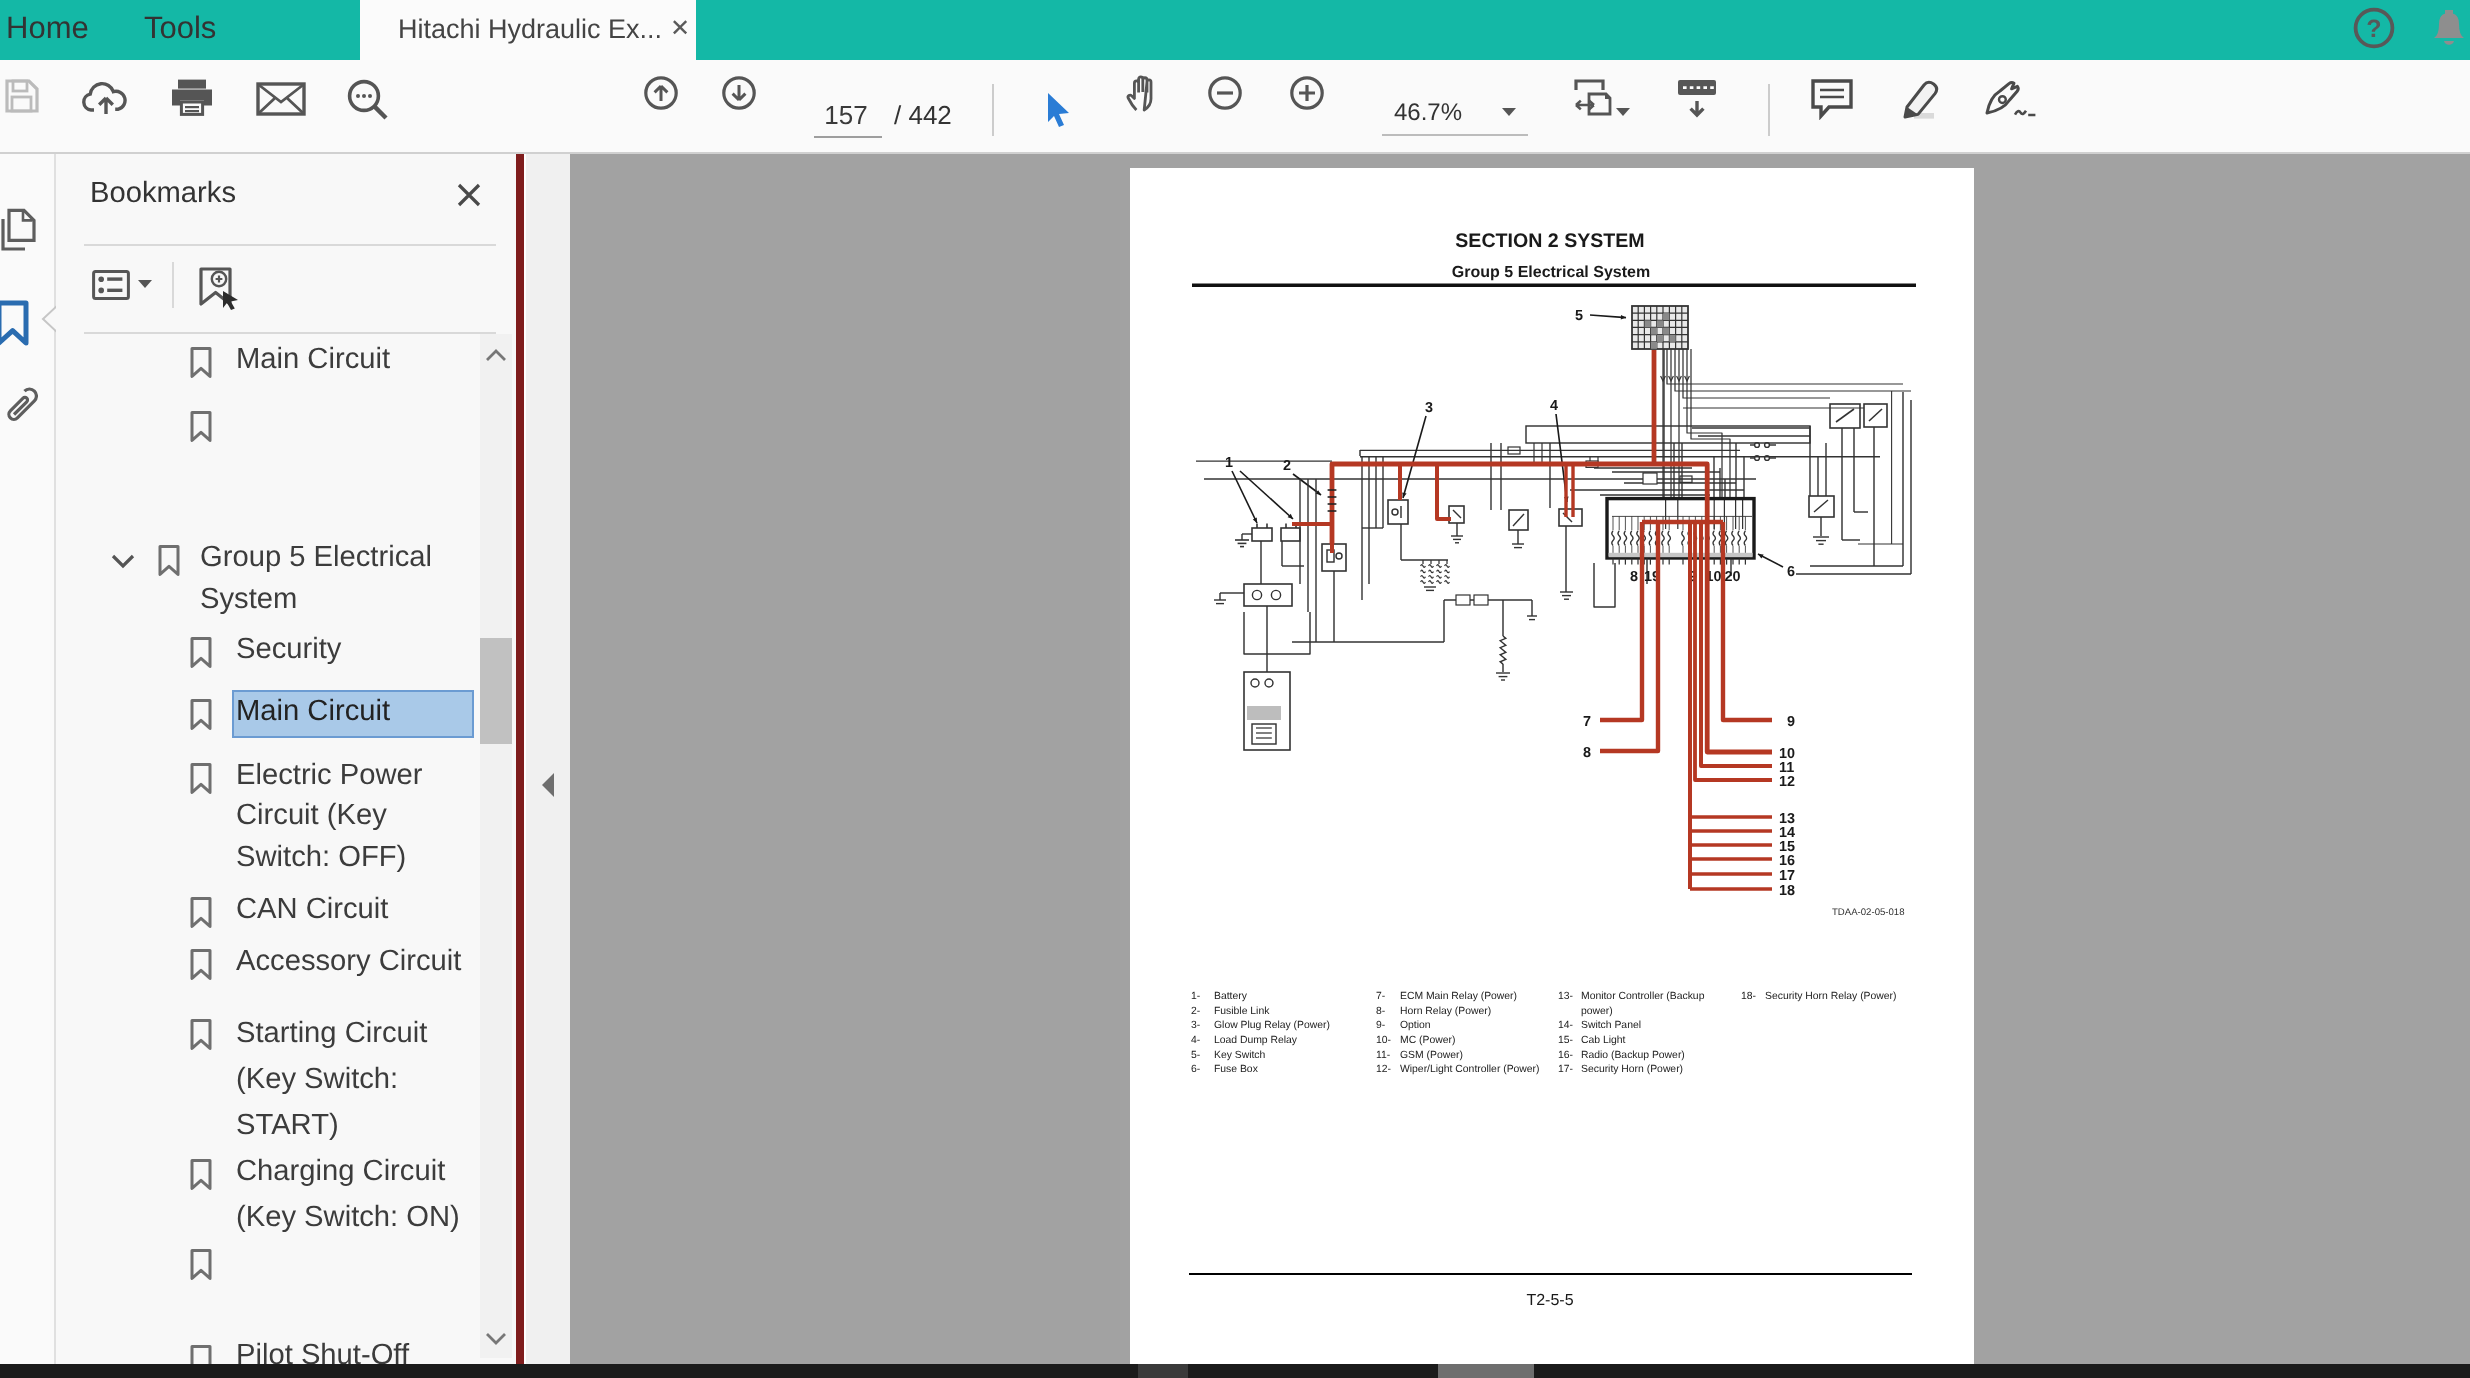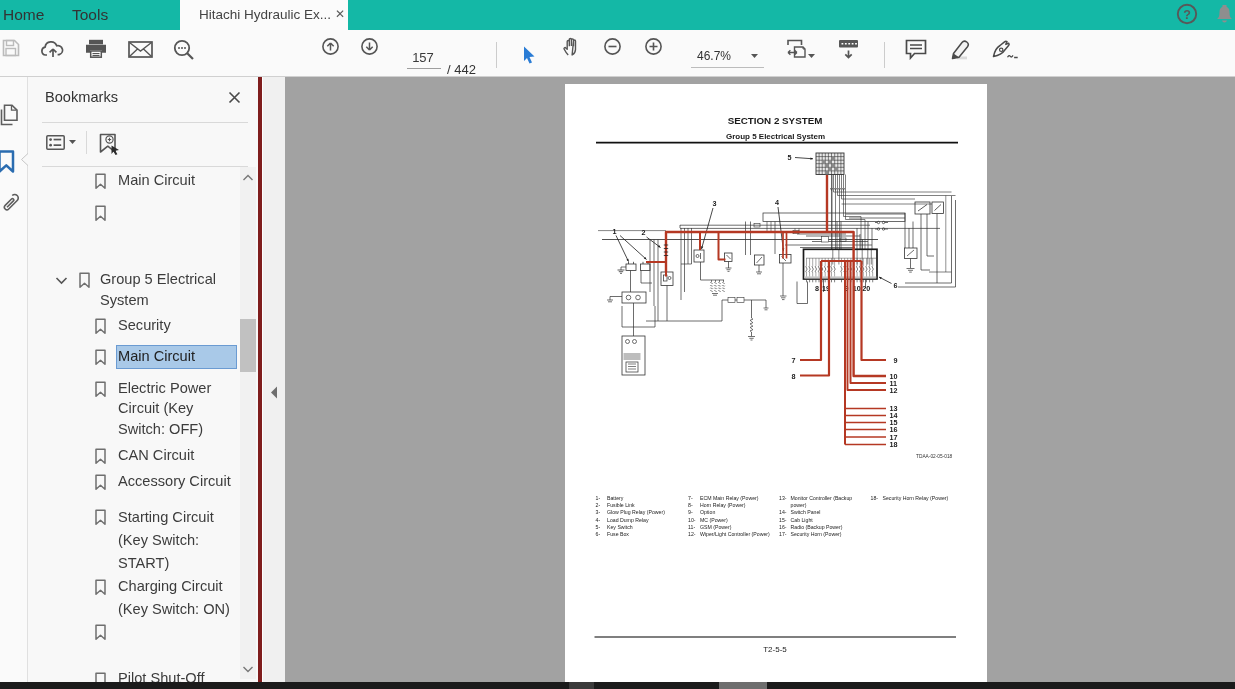--- a/index.html
+++ b/index.html
@@ -77,21 +77,21 @@
       <circle cx="8.5" cy="8.5" r="7.6" fill="none" stroke="#555" stroke-width="1.6"></circle>
       <path d="M8.5,12.5 v-7.5 m0,0 l-3.2,3.2 m3.2,-3.2 l3.2,3.2" fill="none" stroke="#555" stroke-width="1.5"></path>
     </svg>
 
   <svg class="ticon" style="left:361px;top:8px;" width="17" height="17" viewBox="0 0 17 17">
       <circle cx="8.5" cy="8.5" r="7.6" fill="none" stroke="#555" stroke-width="1.6"></circle>
       <path d="M8.5,4.5 v7.5 m0,0 l-3.2,-3.2 m3.2,3.2 l3.2,-3.2" fill="none" stroke="#555" stroke-width="1.5"></path>
     </svg>
   <div id="pagebox">157</div>
   <div style="position:absolute;left:406.5px;top:38px;width:34px;height:1px;background:#9e9e9e;"></div>
-  <span class="tbtxt" style="left:447px;top:19.5px;font-size:13px;margin-top:12px;">/ 442</span>
+  <span class="tbtxt" style="left:447px;top:19.5px;font-size:13px;">/ 442</span>
   <div class="tdiv" style="left:496px;"></div>
 
   <svg class="ticon" style="left:522px;top:16px;" width="15" height="18" viewBox="0 0 15 18">
       <path d="M2,0.5 L12.5,10.5 L7.5,11 L10,16.5 L7.5,17.5 L5,12 L2,15 Z" fill="#2a7cd5"></path>
     </svg>
 
   <svg class="ticon" style="left:562px;top:7px;" width="19" height="19" viewBox="0 0 19 19">
       <path d="M6.2,18 C4.6,16.4 3.2,14.2 2.1,12 c-0.5,-1 0.9,-1.9 1.7,-1.1 L5.2,12.2 V4.6 c0,-1.5 2.1,-1.5 2.1,0 V9.2 m0,-4.8 V2.6 c0,-1.5 2.1,-1.5 2.1,0 V9 m0,-6 c0,-1.5 2.1,-1.5 2.1,0 V9.2 m0,-5.2 c0,-1.4 2,-1.4 2,0 V12.4 c0,2.9 -1.4,4.4 -3.4,5.6 z" fill="none" stroke="#555" stroke-width="1.4" stroke-linejoin="round"></path>
     </svg>
 

